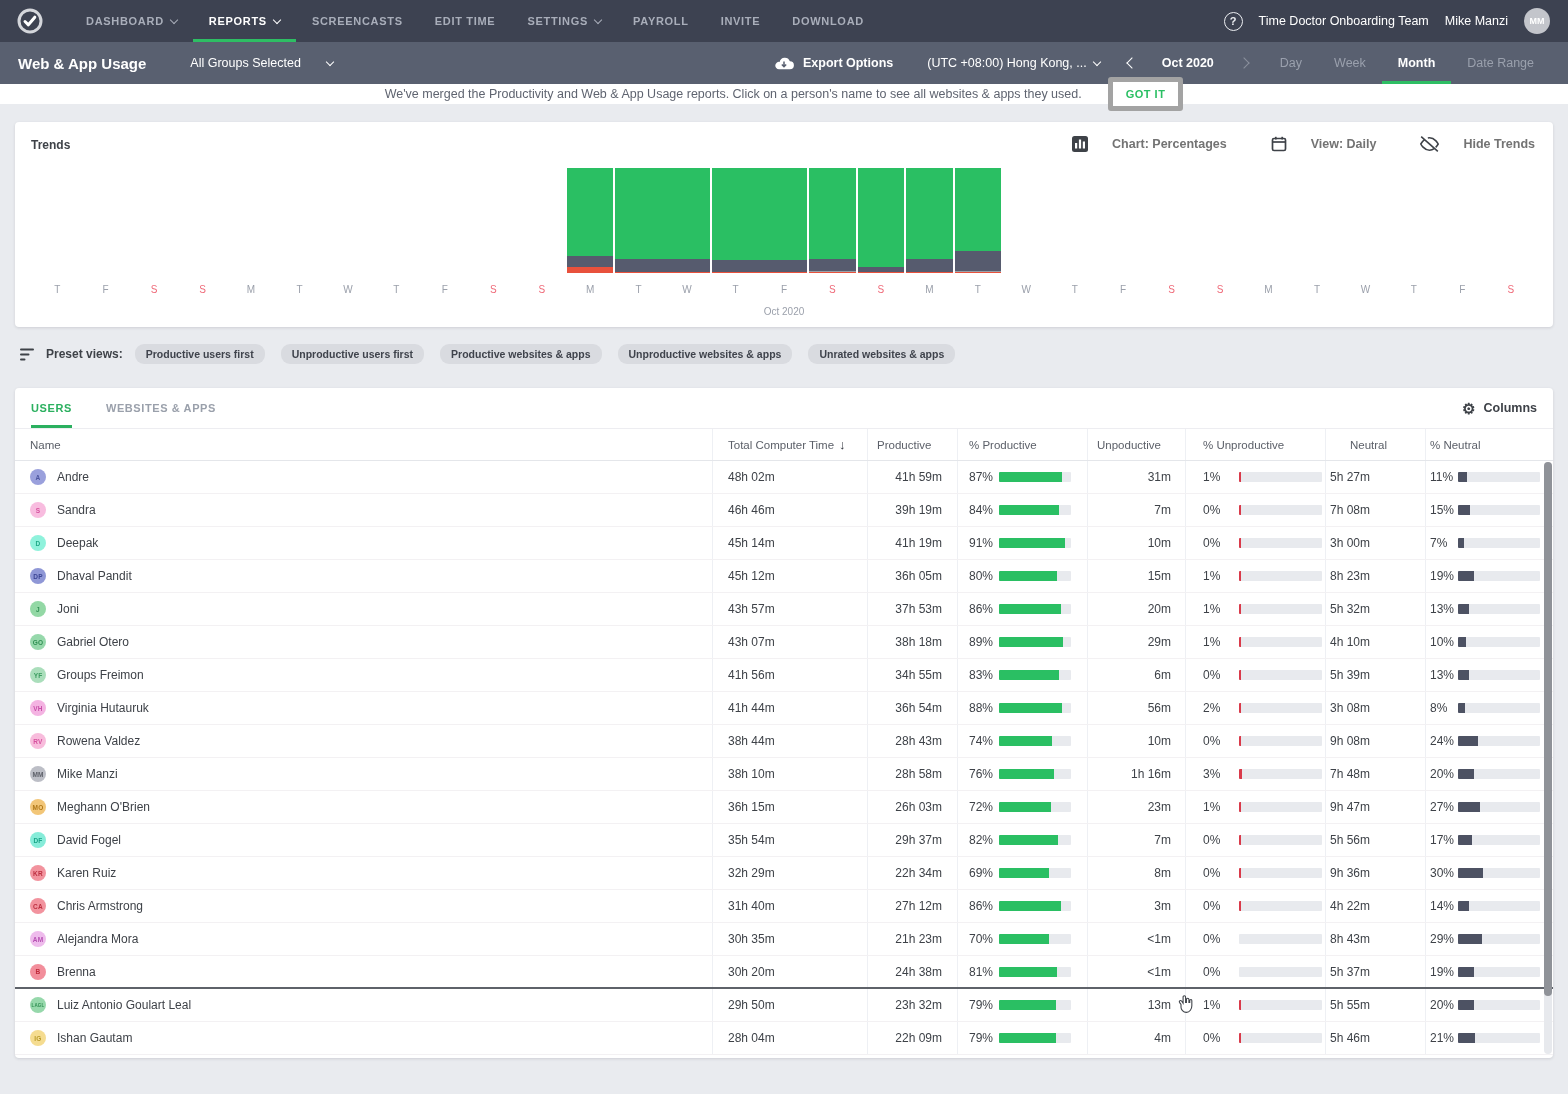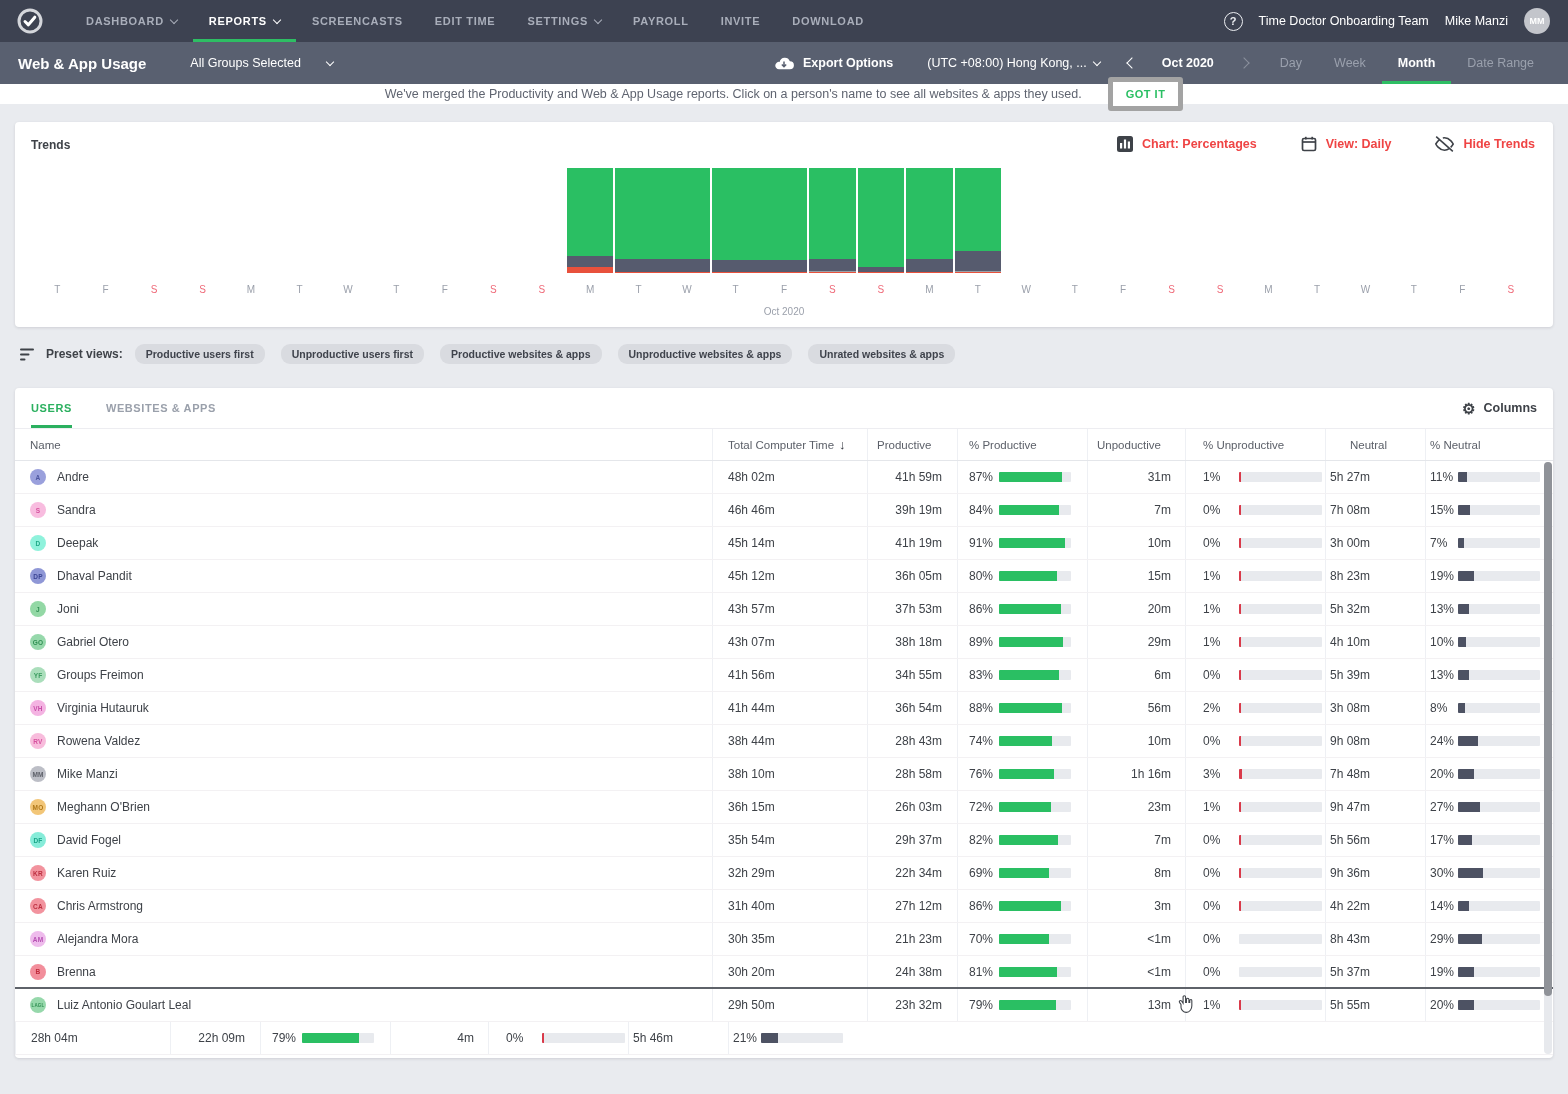--- a/index.html
+++ b/index.html
@@ -45,21 +45,21 @@
   .gotit { font-size:11px; font-weight:700; letter-spacing:.5px; color:#2abf63; background:#fff;
            border:5px solid #a3a3a3; border-radius:3px; padding:6px 13px; cursor:pointer; }
 
   
   .card { background:#fff; border-radius:4px; box-shadow:0 1px 3px rgba(40,44,60,.14); margin:0 15px; }
 
   .trends-card { margin-top:18px; height:205px; }
   .trends-head { display:flex; align-items:flex-end; padding:14px 18px 0 16px; }
   .trends-title { font-size:12px; font-weight:700; color:#3e4248; }
   .trends-controls { margin-left:auto; display:flex; align-items:center; gap:44px; }
-  .t-ctrl { display:flex; align-items:center; gap:9px; font-size:12.5px; font-weight:700; color:#ef4444; cursor:pointer; }
+  .t-ctrl { display:flex; align-items:center; gap:24px; font-size:12.5px; font-weight:700; color:#737373; cursor:pointer; }
 
   .chart-wrap { padding:0 18px; }
   .chart-grid { display:grid; grid-template-columns:repeat(31,1fr); height:105px; margin-top:16px; }
   .cbar { display:flex; flex-direction:column; margin:0 1px; height:100%; cursor:pointer; }
   .cbar div { width:100%; }
   .labels-grid { display:grid; grid-template-columns:repeat(31,1fr); margin-top:11px; }
   .dlab { text-align:center; font-size:10px; color:#9ba0ab; }
   .dlab.weekend { color:#ef6a79; }
   .month-label { text-align:center; margin-top:11px; font-size:10px; color:#9ba0ab; }
 
@@ -814,20 +814,24 @@
         </div>
         <div class="c neut">5h 55m</div>
         <div class="c pneut">
           <span class="pct-txt">20%</span>
           <div class="track tr-neut">
             <div class="fill" style="width: 20%;"></div>
           </div>
         </div>
       </div>
       <div class="trow">
+        <div class="c name">
+          <span class="av" style="background: rgb(245, 220, 144); color: rgb(184, 154, 40); font-size: 6.5px;">IG</span>
+          <span>Ishan Gautam</span>
+        </div>
         <div class="c total">28h 04m</div>
         <div class="c prod">22h 09m</div>
         <div class="c pprod">
           <span class="pct-txt">79%</span>
           <div class="track tr-prod">
             <div class="fill" style="width: 79%;"></div>
           </div>
         </div>
         <div class="c unprod">4m</div>
         <div class="c punprod">

